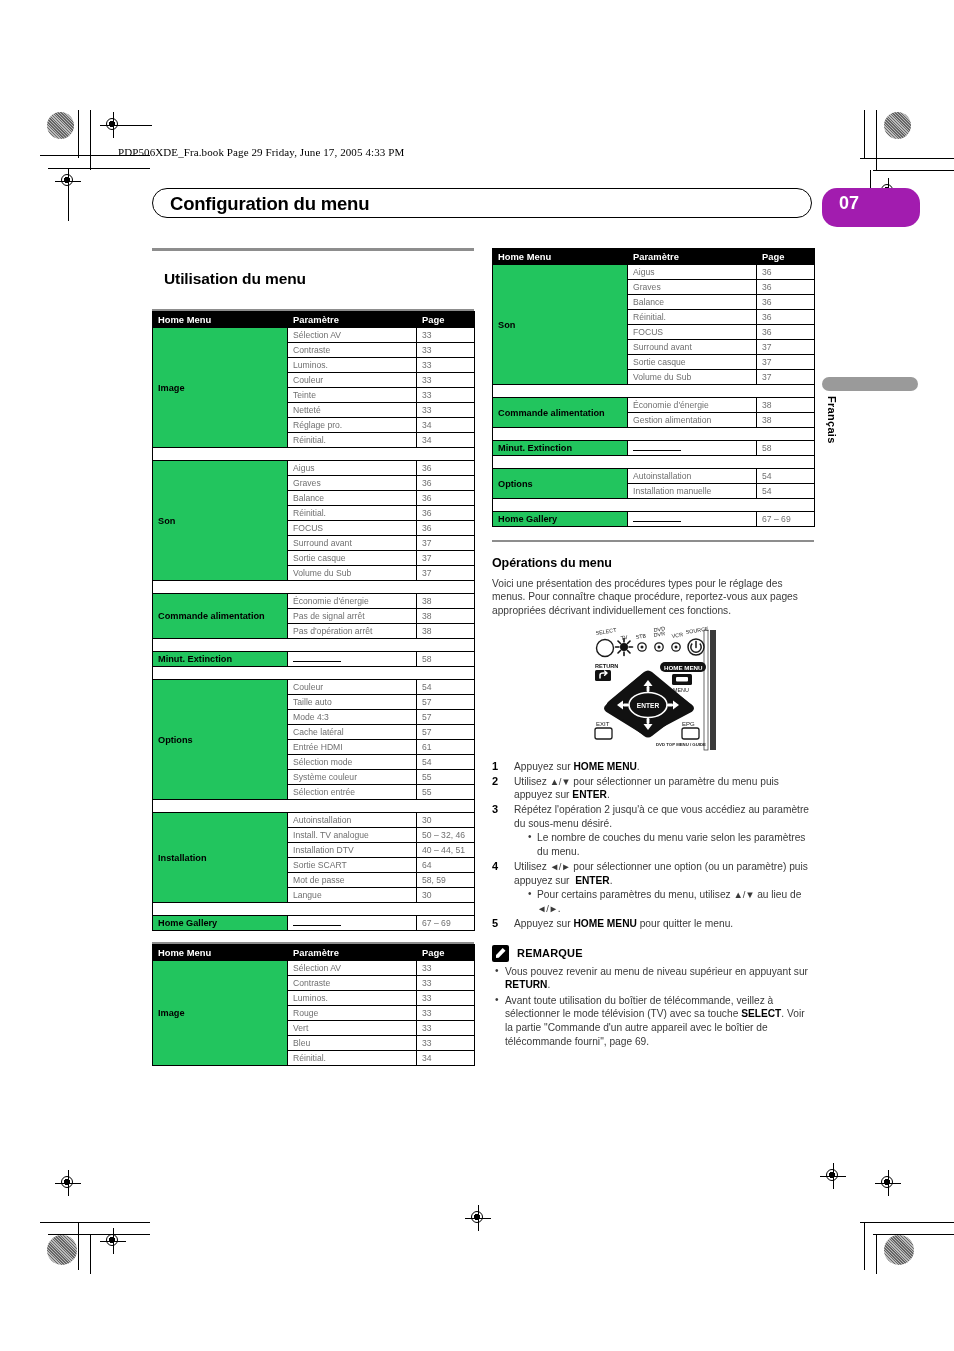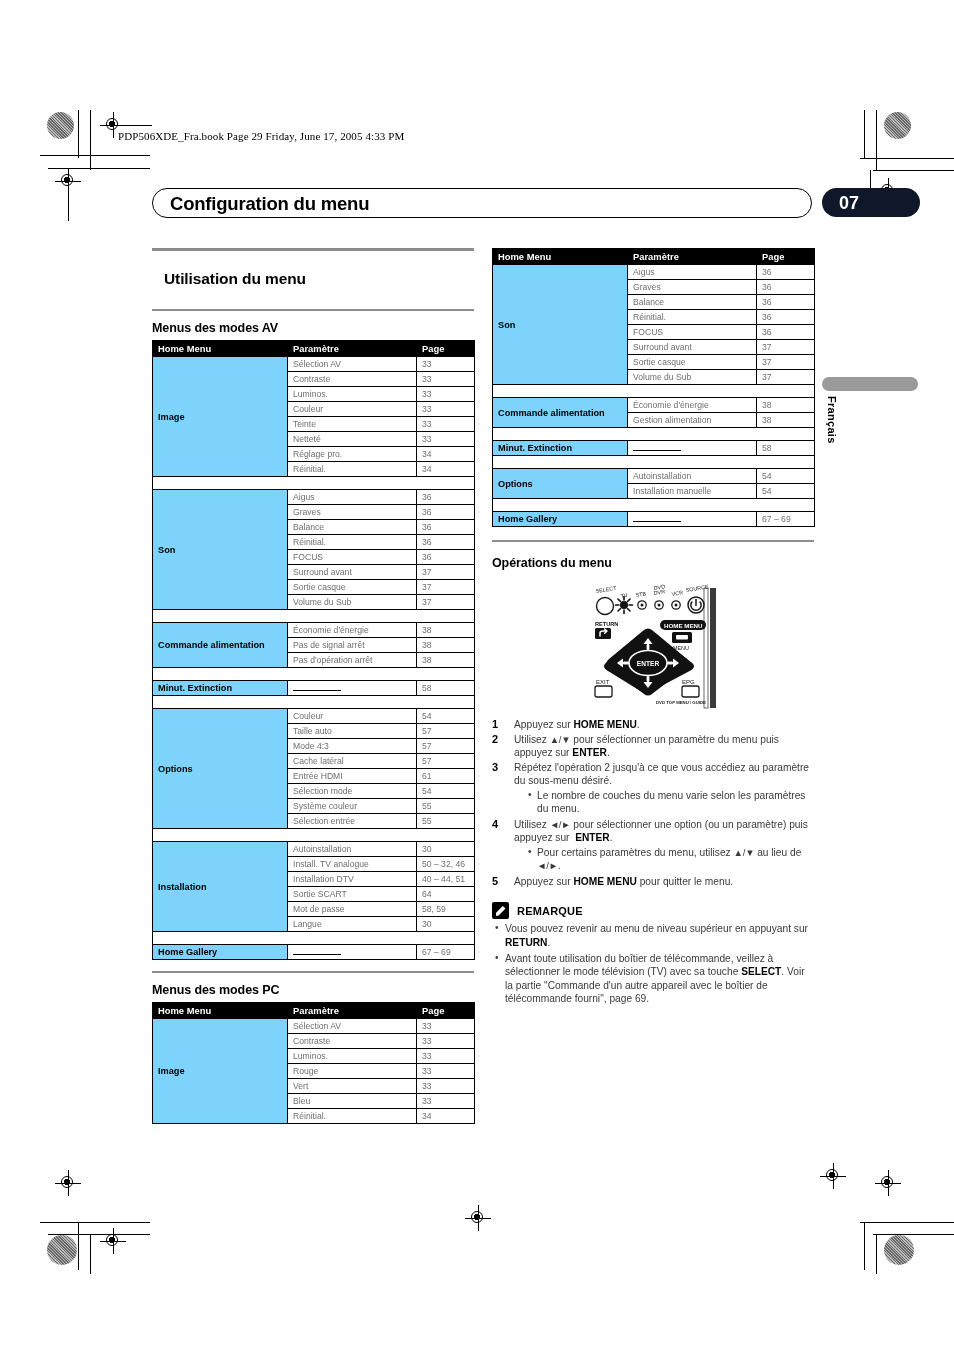--- a/index.html
+++ b/index.html
@@ -11,28 +11,28 @@
   .reg:after{top:0;left:12.5px;width:1px;height:26px;}
   .reg i{position:absolute;left:6px;top:6px;width:12px;height:12px;border:1px solid #000;border-radius:50%;
          box-sizing:border-box;background:
           radial-gradient(circle at 50% 50%, #000 0 3px, transparent 3px);}
   .regline-h{position:absolute;height:1px;background:#000;}
   .regline-v{position:absolute;width:1px;background:#000;}
   .dot{position:absolute;border-radius:50%;background:#8f8f8f;
        background-image:repeating-linear-gradient(45deg,#666 0 1px,#bbb 1px 2px);}
 
   
-  .bookline{position:absolute;left:118px;top:130px;font-family:"Liberation Serif",serif;
+  .bookline{position:absolute;left:118px;top:146px;font-family:"Liberation Serif",serif;
             font-size:11px;letter-spacing:.1px;white-space:nowrap;}
 
   .chaptitle-wrap{position:absolute;left:152px;top:188px;width:660px;height:30px;}
   .chaptitle{position:absolute;left:0;top:0;width:660px;height:30px;
              border:1.6px solid #000;border-radius:15px;box-sizing:border-box;background:#fff;}
   .chaptitle span{position:absolute;left:17px;top:4px;font-size:18.5px;font-weight:bold;letter-spacing:-0.2px;}
-  .chapnum{position:absolute;left:822px;top:188px;width:98px;height:29px;background:#0f172a;border-radius:15px;}
+  .chapnum{position:absolute;left:822px;top:188px;width:98px;height:39px;background:#a21caf;border-radius:15px;}
   .chapnum span{position:absolute;left:17px;top:5px;color:#fff;font-size:18px;font-weight:bold;}
   .chapnum-tick{position:absolute;left:870px;top:170px;width:1px;height:20px;background:#000;}
 
   
   .langbar{position:absolute;left:822px;top:377px;width:96px;height:14px;background:#9a9a9a;border-radius:7px;}
   .langtxt{position:absolute;left:826px;top:396px;font-size:11px;font-weight:bold;
            writing-mode:vertical-rl;text-orientation:mixed;letter-spacing:.3px;}
 
   
   .col{position:absolute;width:322px;}
@@ -43,21 +43,21 @@
   h3.sub{font-size:12.5px;font-weight:bold;margin:0;padding:10px 0 5px 0;letter-spacing:-.1px;}
   .rule{height:3px;background:#8d8d8d;width:100%;}
   .rule.thin{height:2px;}
 
   
   table.menutbl{border-collapse:collapse;width:322px;table-layout:fixed;font-size:8.6px;margin:0;}
   table.menutbl td,table.menutbl th{border:1px solid #000;padding:2px 4px 2px 5px;
       height:13px;vertical-align:middle;box-sizing:border-box;}
   table.menutbl thead th{background:#000;color:#fff;font-size:9.4px;font-weight:bold;text-align:left;height:16px;}
   col.c1{width:135px;} col.c2{width:129px;} col.c3{width:58px;}
-  td.grp{background:#7dd3fc;font-weight:bold;font-size:9.2px;vertical-align:top;padding-top:3px;color:#000;}
+  td.grp{background:#22c55e;font-weight:bold;font-size:9.2px;vertical-align:top;padding-top:3px;color:#000;}
   td.par,td.pg{background:#fff;color:#6f6f6f;}
   .spacer td{border:none;height:5px;background:#fff;padding:0;}
   .dashline{display:inline-block;width:48px;border-top:1.4px solid #000;vertical-align:middle;margin-top:4px;}
 
   
   p.body{font-size:10.2px;line-height:13.4px;color:#3a3a3a;margin:0 0 0 0;padding:2px 0 0 0;}
   .steps{margin:0;padding:6px 0 0 0;list-style:none;}
   .steps li{position:relative;padding-left:22px;font-size:10.2px;line-height:13.6px;color:#3a3a3a;margin-bottom:1px;}
   .steps li .n{position:absolute;left:0;top:0;font-weight:bold;font-size:11px;color:#000;}
   .steps li b{color:#000;}
@@ -155,21 +155,20 @@
 </div>
 
 <div class="langbar"></div>
 <div class="langtxt">Français</div>
 
 <div class="col colL">
   <div class="rule"></div>
   <h2 class="sect">Utilisation du menu</h2>
   <div style="height:9px"></div>
   <div class="rule thin"></div>
-  <h3 class="sub">Menus des modes AV</h3>
   <div id="av-table-host">
       <table class="menutbl">
         <colgroup>
           <col class="c1">
           <col class="c2">
           <col class="c3">
         </colgroup>
         <thead>
           <tr>
             <th>Home Menu</th>
@@ -342,21 +341,20 @@
             <td class="grp" rowspan="1">Home Gallery</td>
             <td class="par"><span class="dashline"></span></td>
             <td class="pg">67 – 69</td>
           </tr>
         </tbody>
       </table>
     </div>
 
   <div style="height:11px"></div>
   <div class="rule thin"></div>
-  <h3 class="sub">Menus des modes PC</h3>
   <div id="pc-table-host">
       <table class="menutbl">
         <colgroup>
           <col class="c1">
           <col class="c2">
           <col class="c3">
         </colgroup>
         <thead>
           <tr>
             <th>Home Menu</th>
@@ -488,20 +486,21 @@
             <td class="par"><span class="dashline"></span></td>
             <td class="pg">67 – 69</td>
           </tr>
         </tbody>
       </table>
     </div>
 
   <div style="height:13px"></div>
   <div class="rule thin"></div>
   <h3 class="sub" style="padding-top:14px">Opérations du menu</h3>
+  <p class="body">Voici une présentation des procédures types pour le réglage des menus. Pour connaître chaque procédure, reportez-vous aux pages appropriées décrivant individuellement ces fonctions.</p>
 
   <div class="remote">
     <svg width="130" height="128" viewBox="0 0 130 128" xmlns="http://www.w3.org/2000/svg">
       <rect x="0" y="0" width="130" height="128" fill="#ffffff"></rect>
 
       <rect x="122" y="4" width="6" height="120" fill="#3a3a3a"></rect>
       <rect x="116" y="4" width="4" height="120" fill="#ffffff" stroke="#2a2a2a" stroke-width="0.7"></rect>
 
       <g font-family="Liberation Sans, sans-serif" font-size="5.4" fill="#1a1a1a">
         <text x="8" y="9" transform="rotate(-9 8 9)">SELECT</text>

